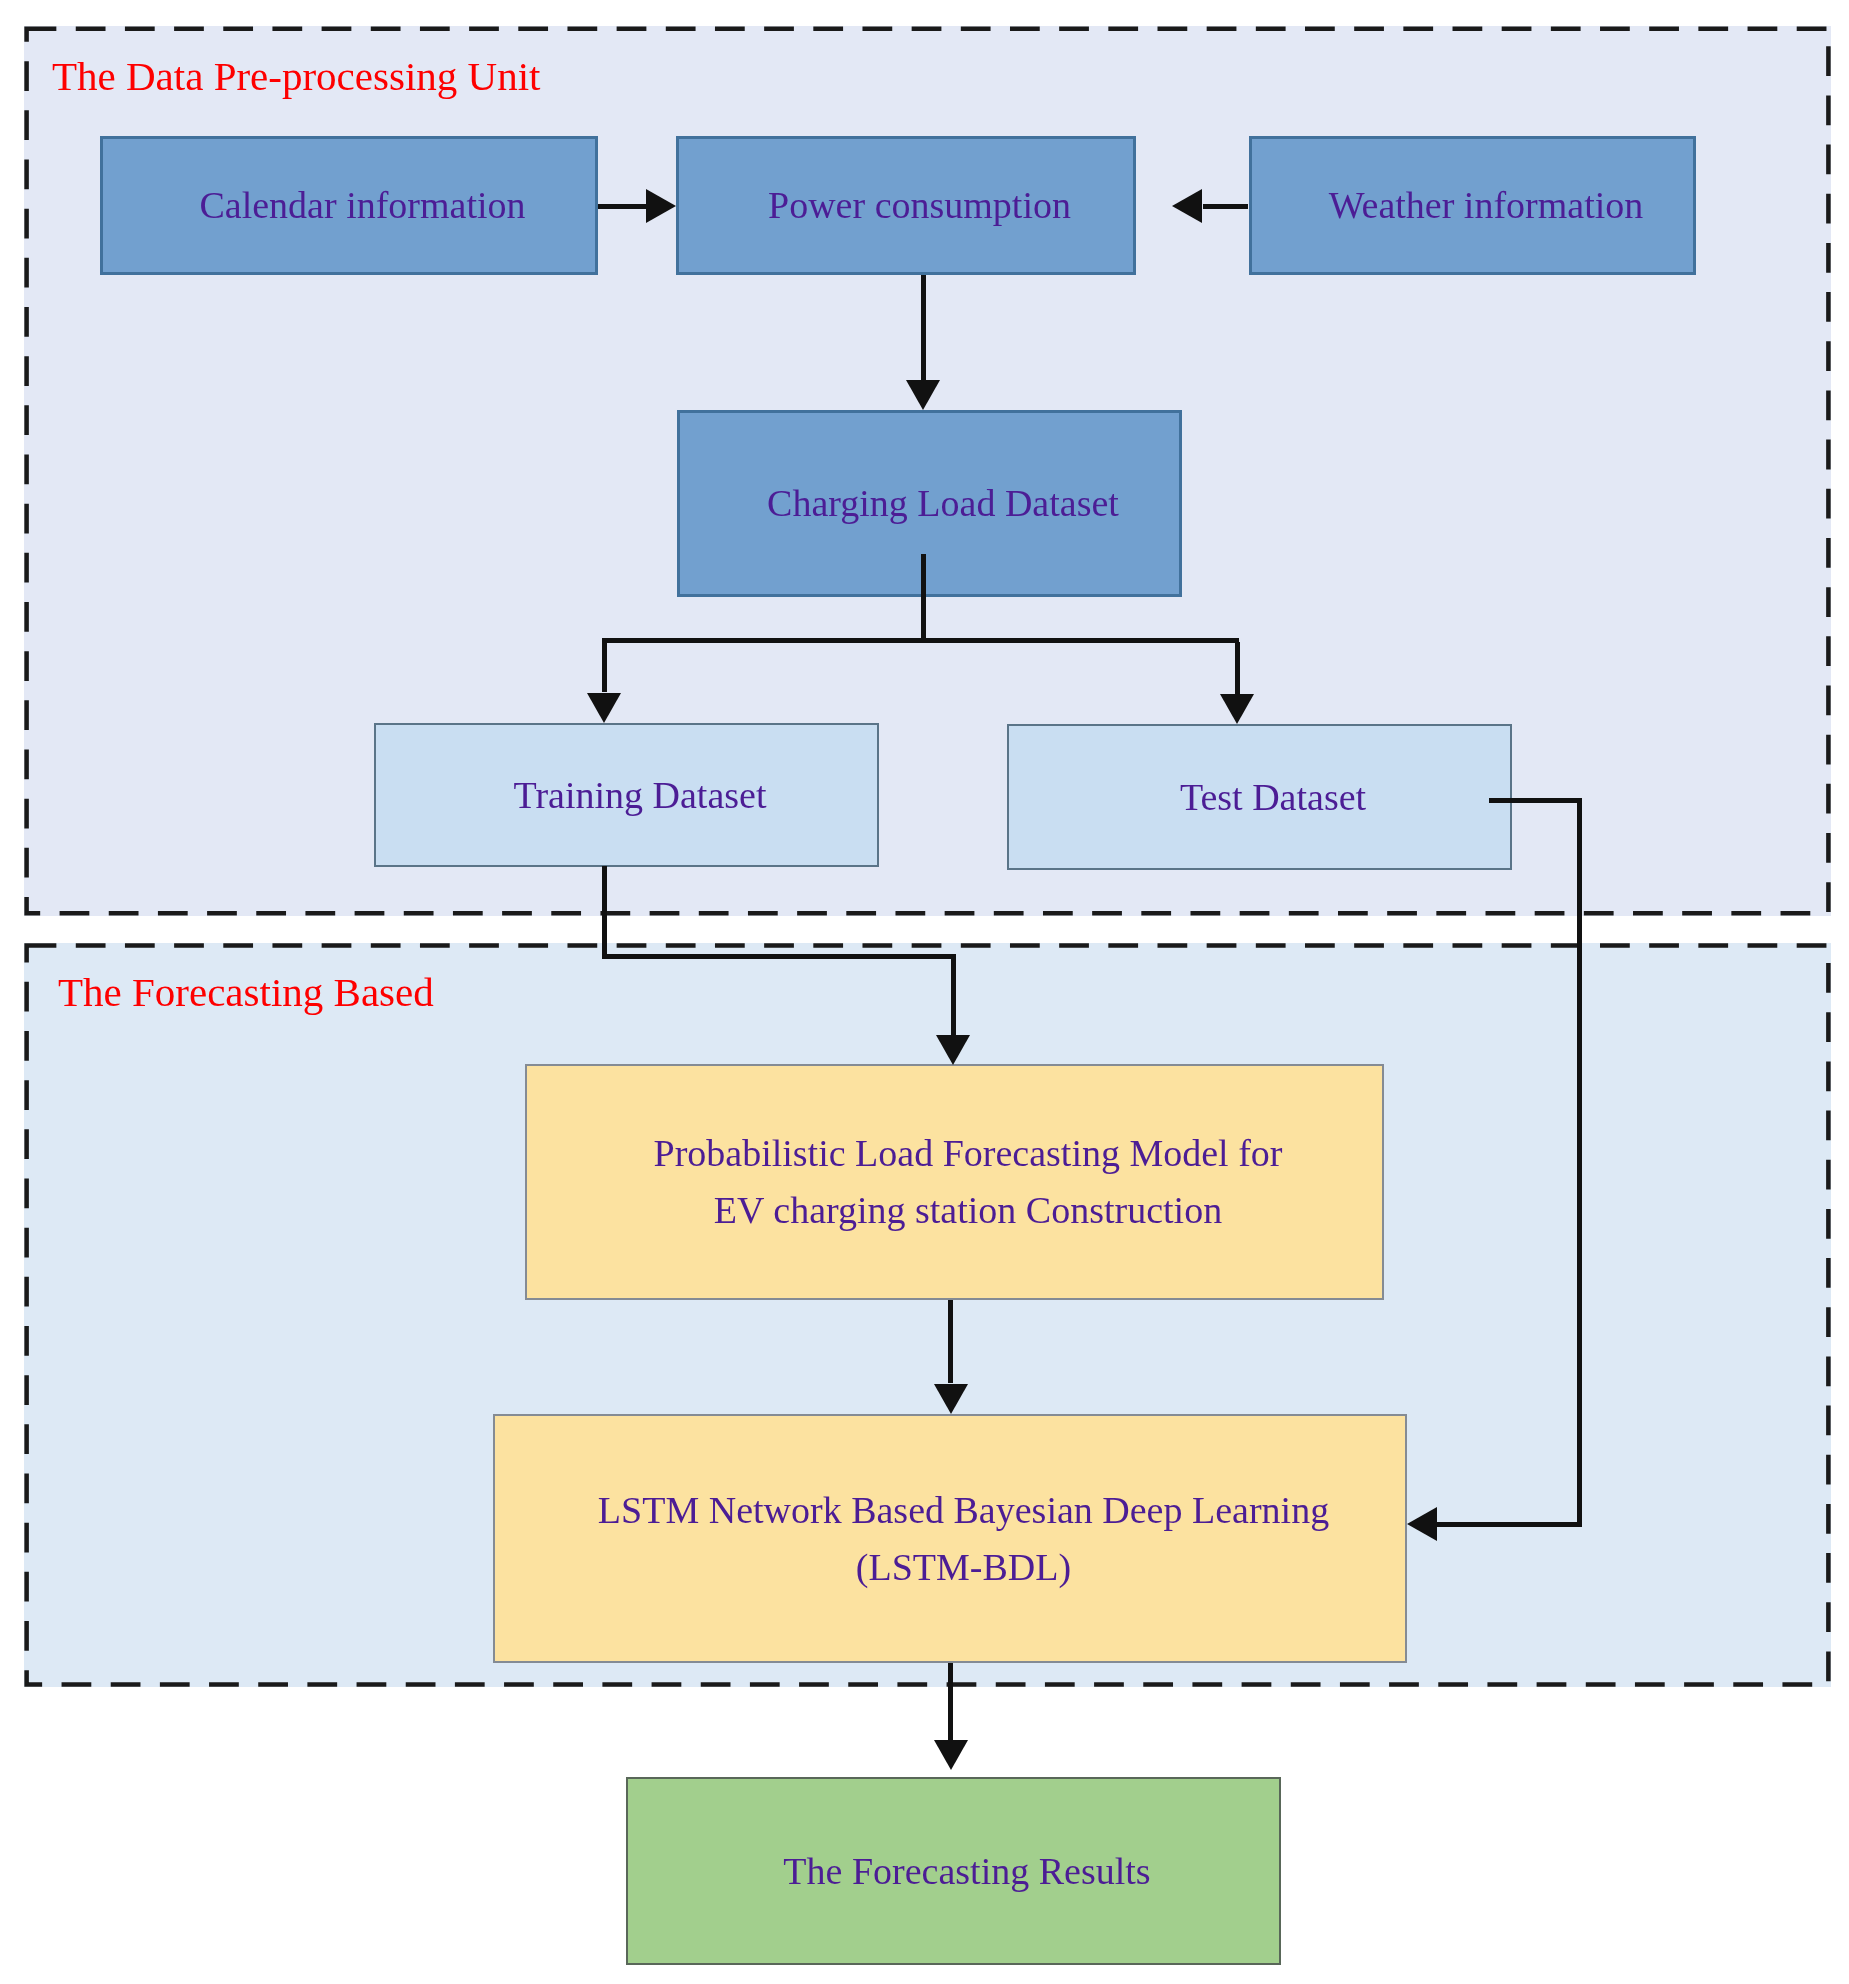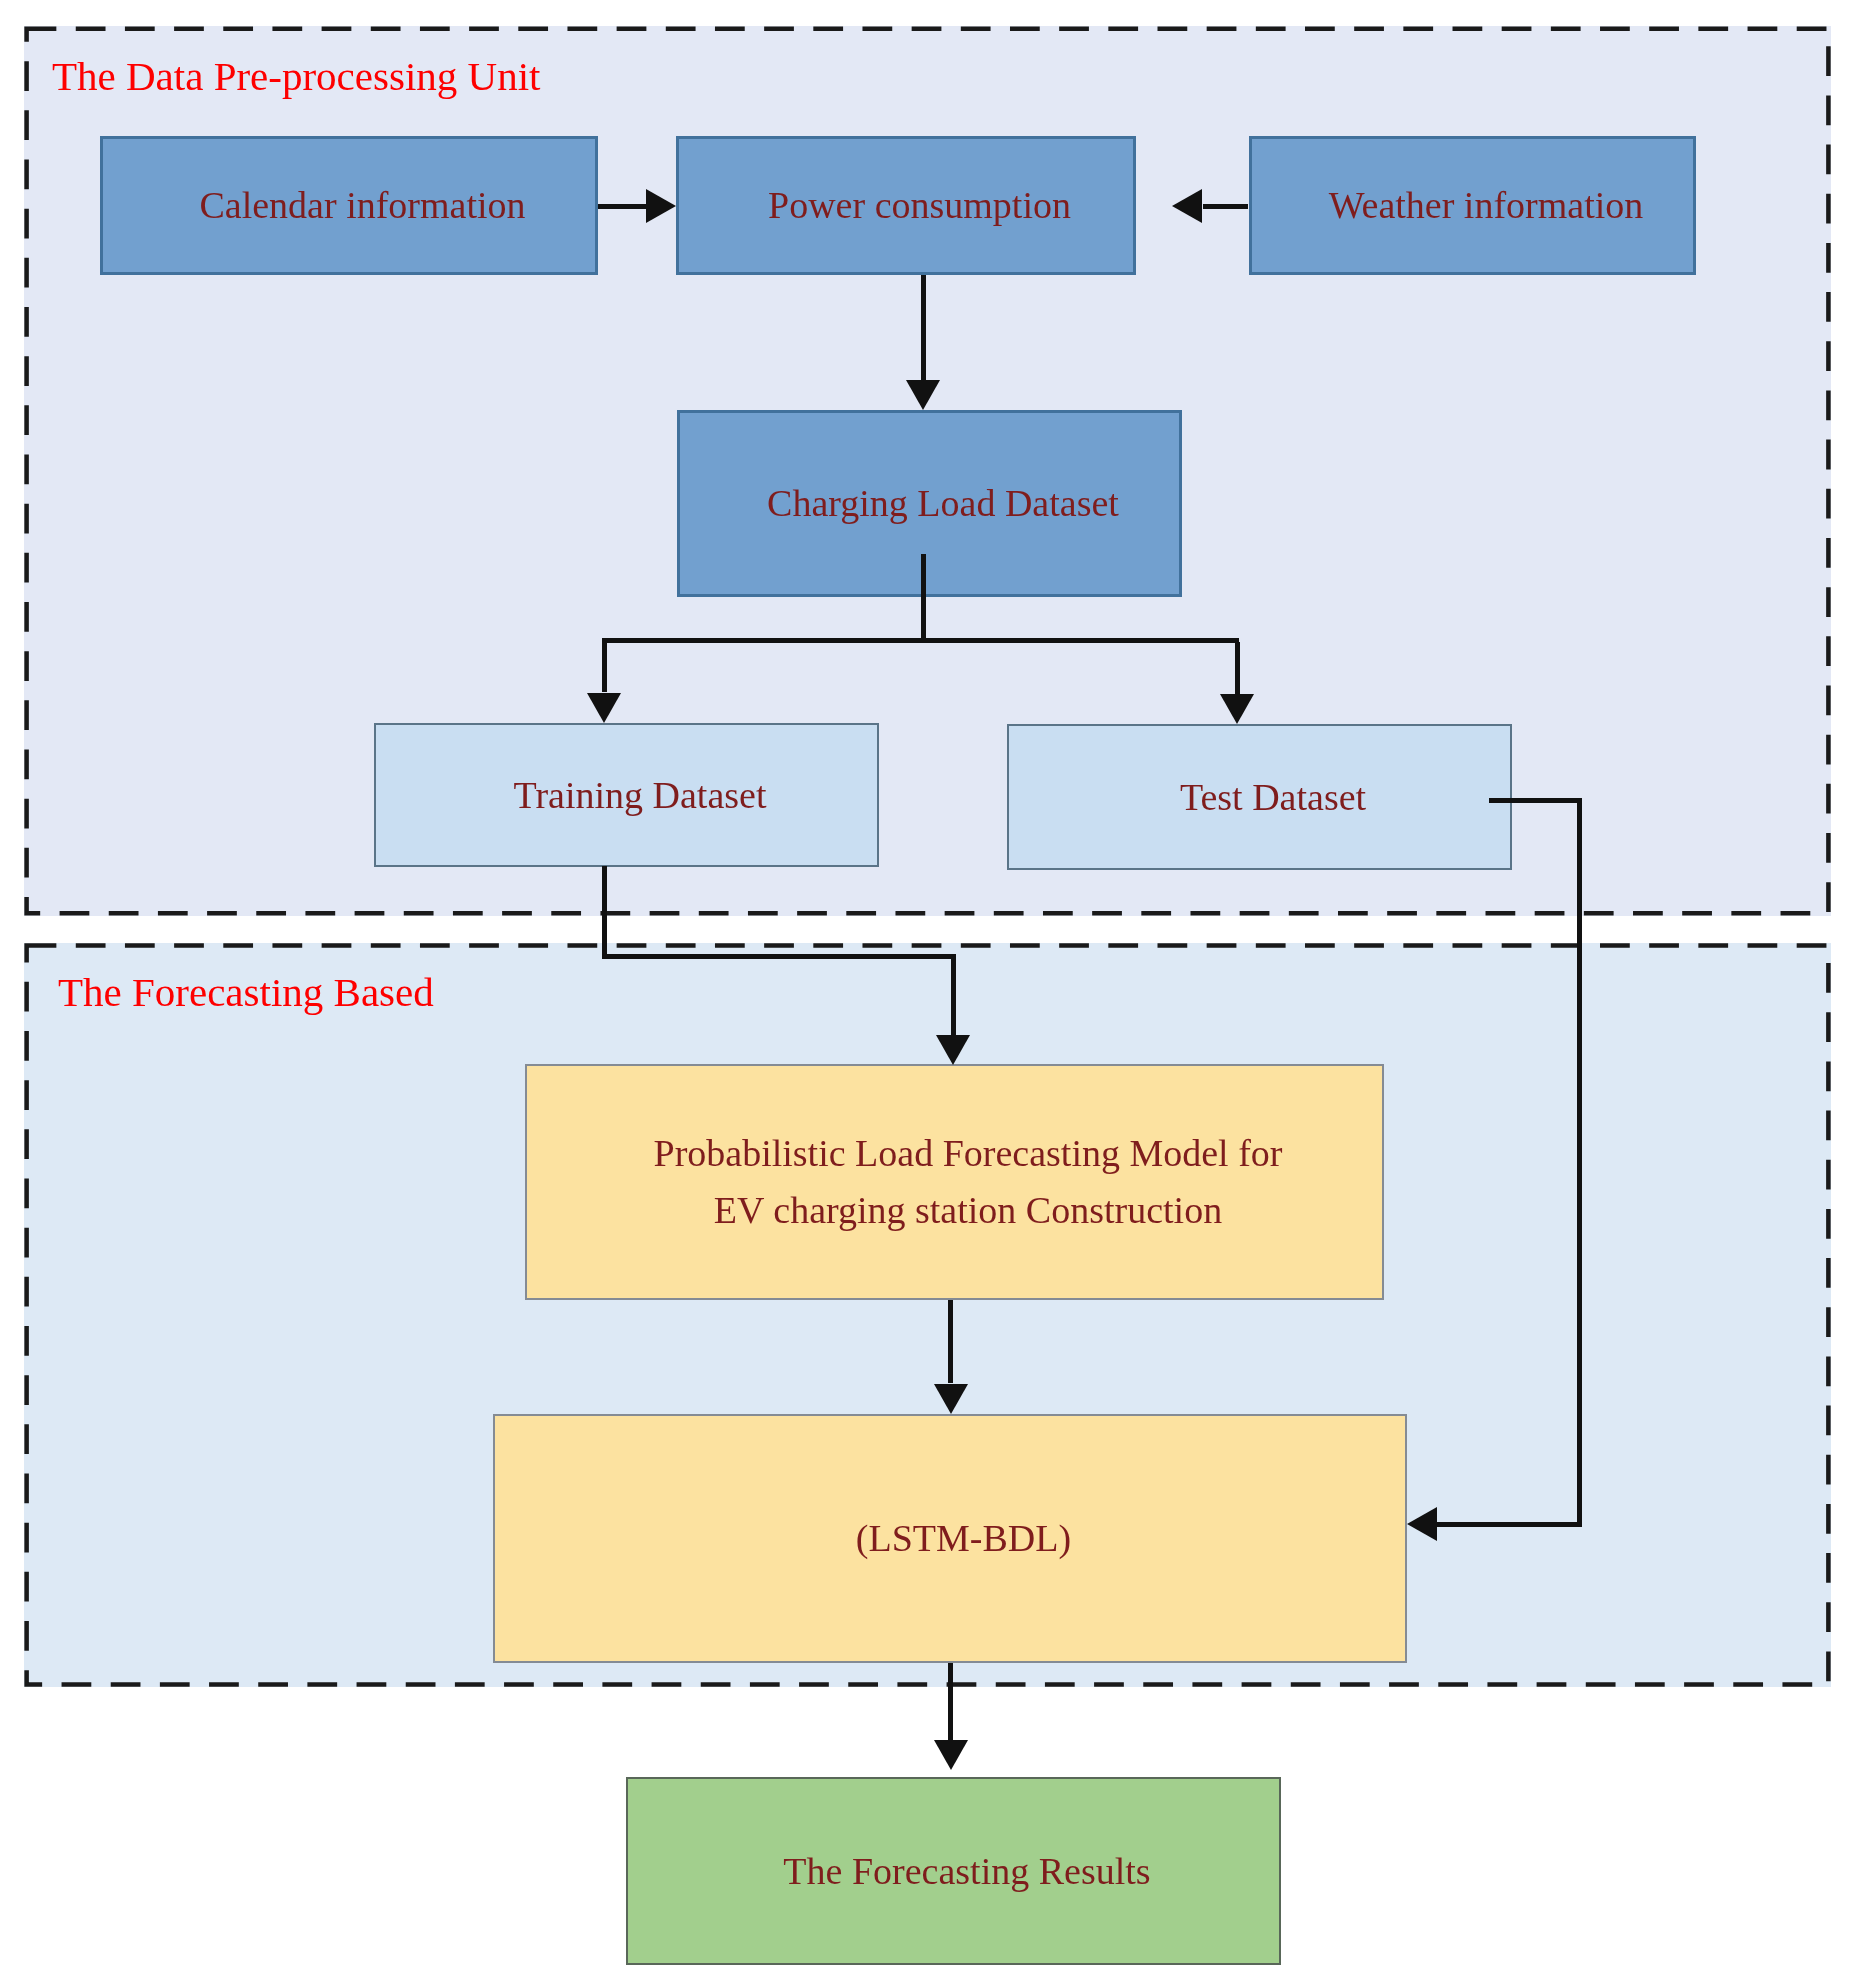--- a/index.html
+++ b/index.html
@@ -13,21 +13,21 @@
   .unit2 { left:24px; top:943px; width:1807px; height:744px; background:var(--unit2-bg,#dde9f5); }
   .unit-label {
     position:absolute; color:var(--unit-label,#fe0000); font-size:41px;
     white-space:nowrap; line-height:1.1;
   }
   .label1 { left:52px;  top:54px; }
   .label2 { left:58px;  top:970px; }
   .node {
     position:absolute; box-sizing:border-box;
     display:flex; flex-direction:column; align-items:center; justify-content:center;
-    text-align:right; font-size:38px; line-height:1.5; color:#7f1d1d;padding-left:27px;
+    text-align:right; font-size:38px; line-height:1.5; color:#4c1d95;padding-left:27px;
   }
   .node.blue      { background:var(--blue-fill,#72a0cf);      border:3.9px solid var(--blue-border,#41719c); }
   .node.lightblue { background:var(--lightblue-fill,#c9def2); border:2.6px solid var(--lightblue-border,#5a7488);margin-left:22px; }
   .node.yellow    { background:var(--yellow-fill,#fce2a0);    border:2.6px solid var(--yellow-border,#848b94); }
   .node.green     { background:var(--green-fill,#a2cf8d);     border:2.6px solid var(--green-border,#596759);margin-top:8px; }
   .line { position:absolute; background:var(--line,#111111); }
   .ah { position:absolute; width:0; height:0; }
   .ah.down  { border-left:17px solid transparent; border-right:17px solid transparent; border-top:30px solid var(--line,#111111); }
   .ah.right { border-top:17px solid transparent; border-bottom:17px solid transparent; border-left:30px solid var(--line,#111111); }
   .ah.left  { border-top:17px solid transparent; border-bottom:17px solid transparent; border-right:30px solid var(--line,#111111); }
@@ -67,20 +67,21 @@
     <span>Training Dataset</span>
   </div>
   <div class="node lightblue" style="left:985px;top:724px;width:505px;height:146px">
     <span>Test Dataset</span>
   </div>
   <div class="node yellow" style="left:525px;top:1064px;width:859px;height:236px">
     <span>Probabilistic Load Forecasting Model for</span>
     <span>EV charging station Construction</span>
   </div>
   <div class="node yellow" style="left:493px;top:1414px;width:914px;height:249px">
+    <span>LSTM Network Based Bayesian Deep Learning</span>
     <span>(LSTM-BDL)</span>
   </div>
   <div class="node green" style="left:626px;top:1769px;width:655px;height:188px">
     <span>The Forecasting Results</span>
   </div>
 
   <div class="line" style="left:598px;top:204px;width:49px;height:4.5px"></div>
   <div class="ah right" style="left:646px;top:189px"></div>
 
   <div class="line" style="left:1203px;top:204px;width:45px;height:4.5px"></div>

